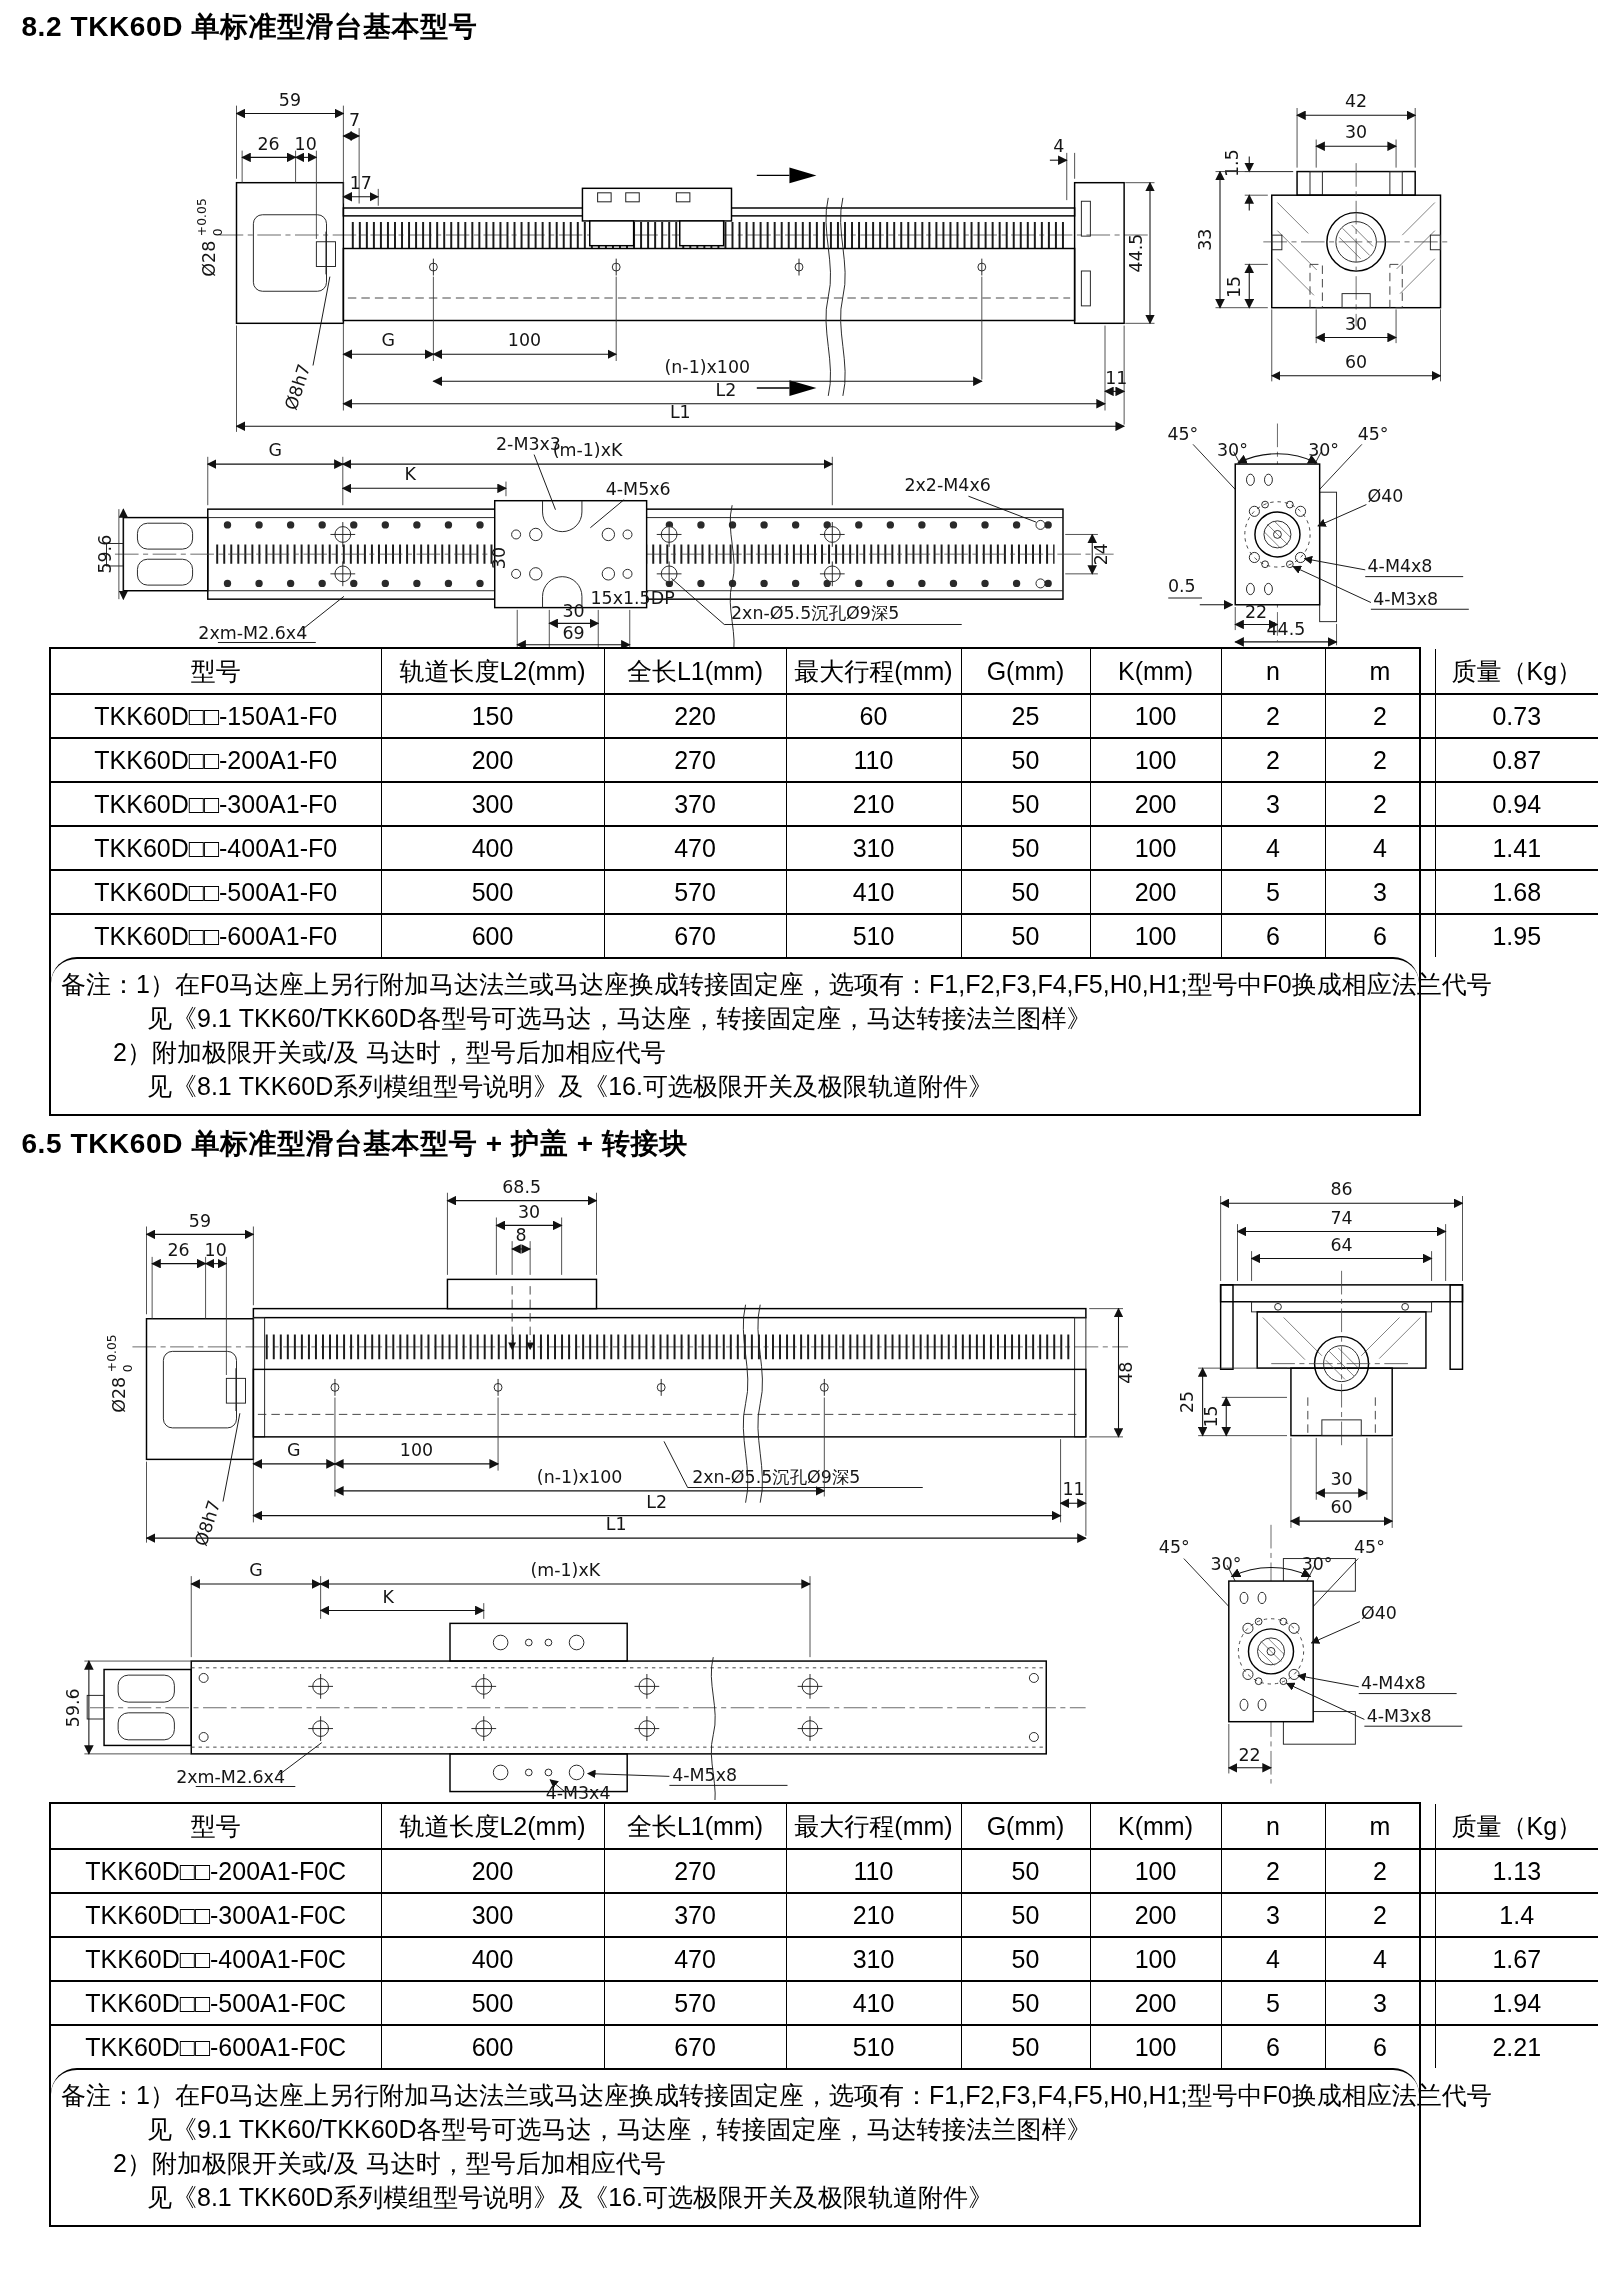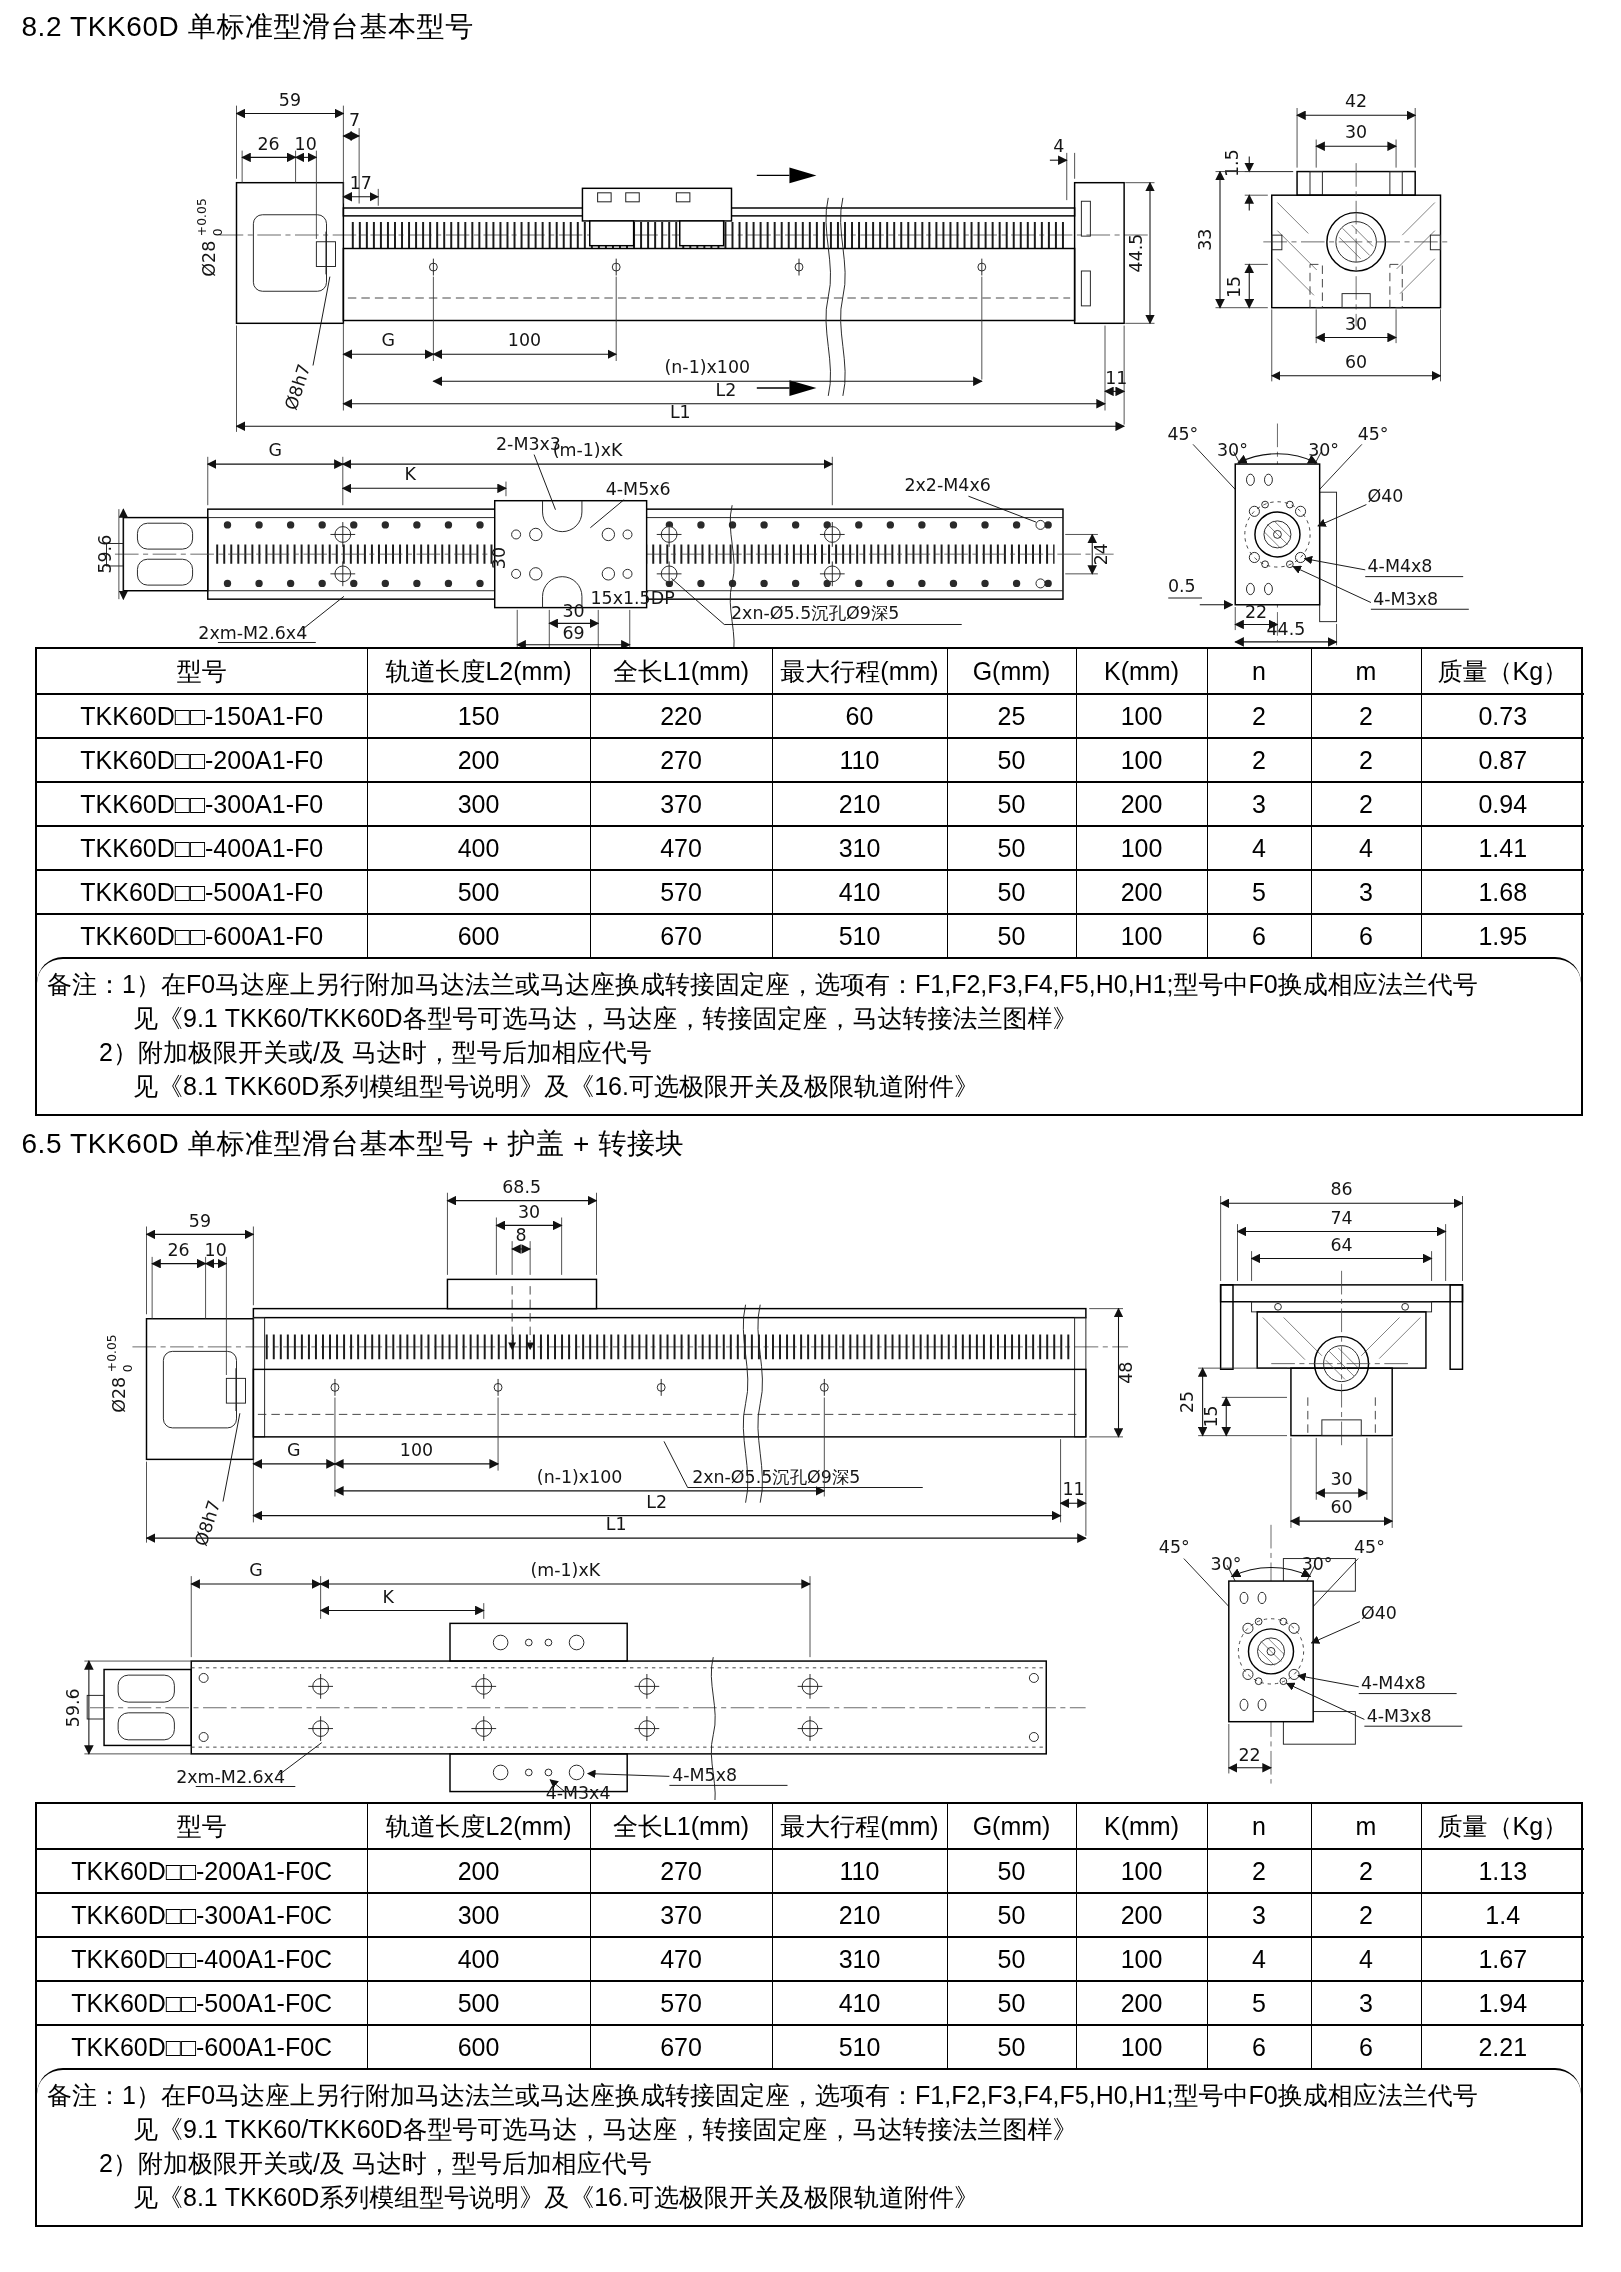--- a/index.html
+++ b/index.html
@@ -1,23 +1,23 @@
 <!DOCTYPE html>
 <html style="font-size:9px"><head>
 <meta charset="utf-8">
 <style>
   html,body{margin:0;padding:0;background:#ffffff;}
   body{
     width:1621px;height:2273px;position:relative;
     font-family:"Liberation Sans","DejaVu Sans",sans-serif;color:#000;
   }
-  .sec-title{position:absolute;font-size:28px;font-weight:normal;letter-spacing:0.6px;white-space:nowrap;}
+  .sec-title{position:absolute;font-size:28px;font-weight:bold;letter-spacing:0.6px;white-space:nowrap;}
   .dwg{position:absolute;}
   
-  .tbl-wrap{position:absolute;left:35px;width:1548px;border:2.8px solid #000;box-sizing:border-box;background:#fff;}
+  .tbl-wrap{position:absolute;left:49px;width:1372px;border:2.8px solid #000;box-sizing:border-box;background:#fff;}
   table.spec{border-collapse:collapse;width:100%;table-layout:fixed;}
   table.spec th,table.spec td{
     border-left:1.7px solid #000;border-top:2.8px solid #000;
     font-size:25px;font-weight:normal;text-align:center;vertical-align:middle;
     padding:0;overflow:hidden;white-space:nowrap;
   }
   table.spec tr:first-child th{border-top:none;}
   table.spec th:first-child,table.spec td:first-child{border-left:none;}
   table.spec th{height:44px;}
   table.spec td{height:42px;}

